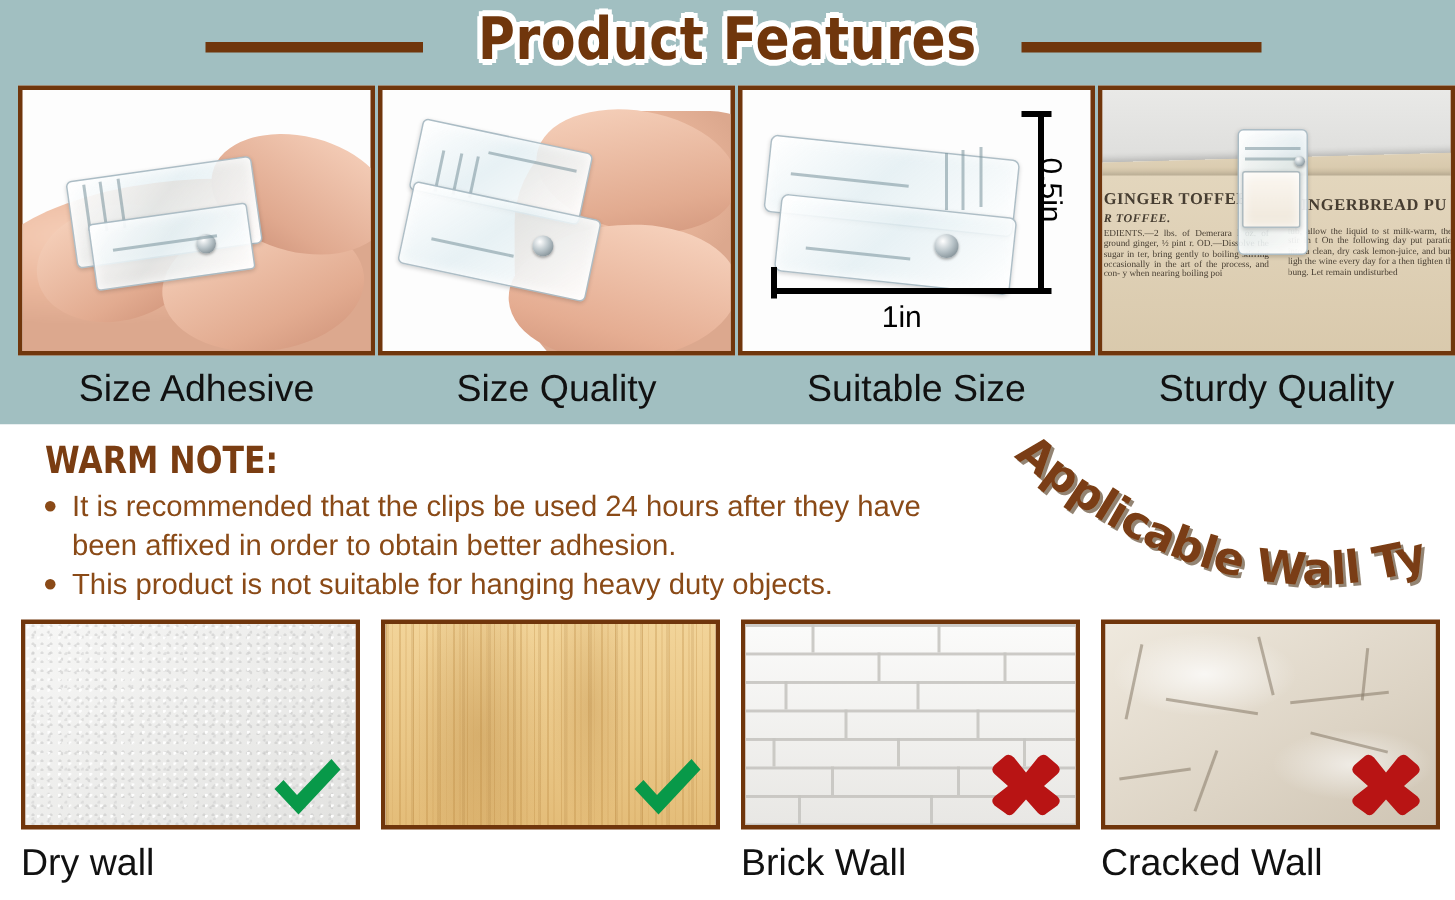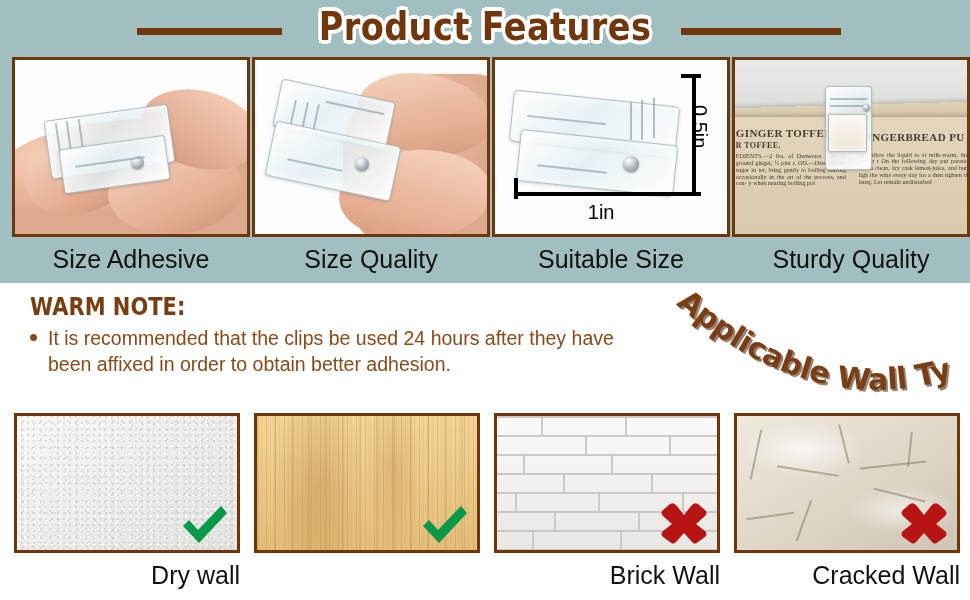--- a/index.html
+++ b/index.html
@@ -162,21 +162,21 @@
     border:3px solid #70360c;
     overflow:hidden;
   }
   #wall-card-0{ left:14px;  width:226px; }
   #wall-card-1{ left:254px; width:226px; }
   #wall-card-2{ left:494px; width:226px; }
   #wall-card-3{ left:734px; width:226px; }
 
   .wall-caption{
     position:absolute; top:144px; height:36px;
-    font-size:25px; color:#111; text-align:right; line-height:36px;
+    font-size:25px; color:#111; text-align:left; line-height:36px;
     white-space:nowrap;
   }
   #wall-caption-0{ left:14px;  width:226px; }
   #wall-caption-1{ left:254px; width:226px; }
   #wall-caption-2{ left:494px; width:226px; }
   #wall-caption-3{ left:734px; width:226px; }
 
   
   .tex-drywall{
     position:absolute; inset:0;
@@ -291,21 +291,21 @@
     </div>
   </div>
 
   <div class="feature-card" id="feature-card-3">
     <div class="photo">
       <div class="news-wall"></div>
       <div class="news-paper" style="top:26%;height:12%;transform:rotate(-1.6deg);background:linear-gradient(#ded0b5,#d2c2a4);"></div>
       <div class="news-paper" style="top:33%;height:70%;">
         <div class="news-col news-head" style="left:4%;top:8%;width:46%;font-size:11px;">GINGER TOFFEE</div>
         <div class="news-col news-head" style="left:53%;top:11%;width:47%;font-size:11px;">GINGERBREAD PU</div>
-        <div class="news-col news-head" style="left:4%;top:20%;width:40%;font-size:8px;">R TOFFEE.</div>
+        <div class="news-col news-head" style="left:4%;top:20%;width:40%;font-size:8px;font-style:italic;">R TOFFEE.</div>
         <div class="news-col news-body" style="left:4%;top:29%;width:44%;height:66%;">EDIENTS.—2 lbs. of Demerara l oz. of ground ginger, ½ pint r. OD.—Dissolve the sugar in ter, bring gently to boiling stirring occasionally in the art of the process, and con- y when nearing boiling poi</div>
         <div class="news-col news-body" style="left:53%;top:28%;width:45%;height:68%;">tub, allow the liquid to st milk-warm, then stir in t On the following day put paration into a clean, dry cask lemon-juice, and bung ligh the wine every day for a then tighten the bung. Let remain undisturbed</div>
       </div>
 
       <div class="clip-body" style="left:39%;top:15%;width:20%;height:48%;border-radius:4px;"></div>
       <div class="clip-line" style="left:41%;top:22%;width:16%;height:1.5px;"></div>
       <div class="clip-line" style="left:41%;top:26%;width:16%;height:1.5px;"></div>
       <div class="clip-body" style="left:40%;top:31%;width:17%;height:22%;border-radius:2px;
            background:linear-gradient(#fbf7f1,#efe7da);"></div>
       <div class="clip-screw" style="left:55%;top:25%;width:7px;height:7px;"></div>
@@ -317,20 +317,24 @@
   <div class="feature-caption" id="feature-caption-2">Suitable Size</div>
   <div class="feature-caption" id="feature-caption-3">Sturdy Quality</div>
 </section>
 
 <section id="note-section">
   <div id="note-title">WARM NOTE:</div>
   <div id="note-list">
     <div class="note-item">
       <span class="note-bullet"></span>
       <span>It is recommended that the clips be used 24 hours after they have been affixed in order to obtain better adhesion.</span>
+    </div>
+    <div class="note-item">
+      <span class="note-bullet"></span>
+      <span>This product is not suitable for hanging heavy duty objects.</span>
     </div>
   </div>
 </section>
 
 <div id="wall-type-title">
   <svg viewBox="0 0 300 115" xmlns="http://www.w3.org/2000/svg">
     <defs>
       <path id="arcPath" d="M 8,10 Q 150,135 296,86" fill="none"></path>
       <filter id="txtShadow" x="-20%" y="-20%" width="150%" height="150%">
         <feDropShadow dx="2" dy="2" stdDeviation="0.4" flood-color="#3b1d06" flood-opacity="0.55"></feDropShadow>

